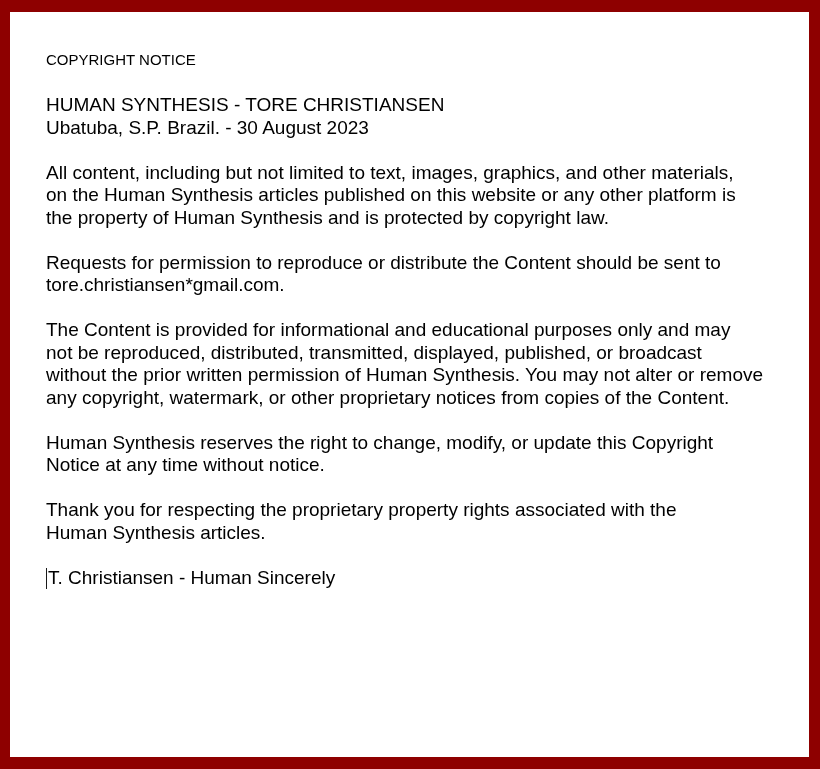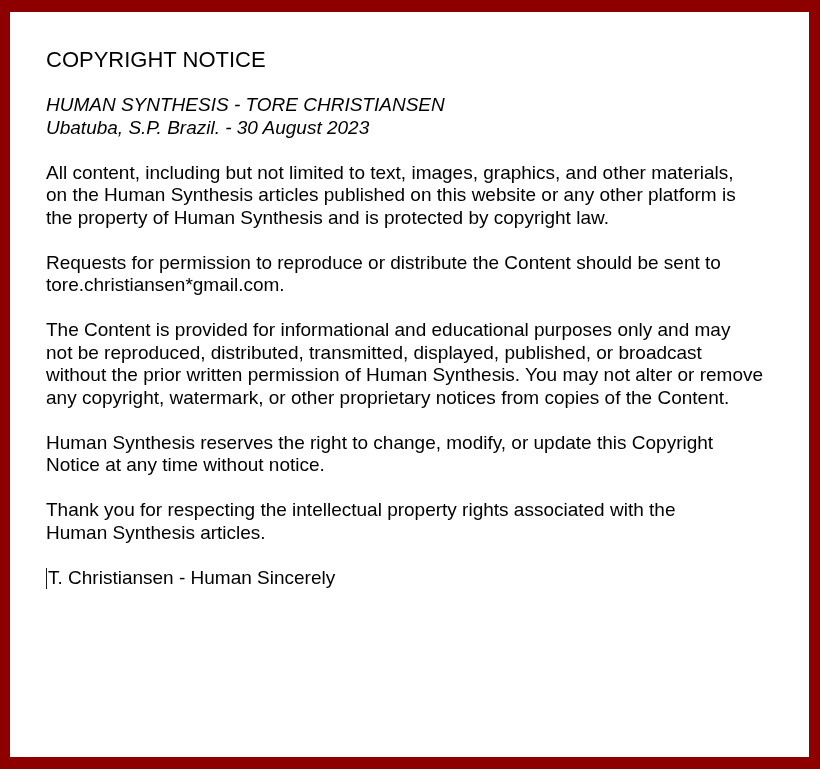--- a/index.html
+++ b/index.html
@@ -18,33 +18,32 @@
     background: #ffffff;
     overflow: hidden;
   }
   .doc-body {
     padding: 37px 28px 20px 36px;
     color: #000000;
     font-size: 19px;
     line-height: 22.5px;
   }
   .doc-title {
-    font-size: 22px;
+    font-size: 15px;
     font-weight: normal;
     line-height: 22.5px;
     margin-bottom: 22.5px;
     white-space: pre-line;
   }
   .doc-header-line {
     line-height: 22.5px;
     white-space: pre-line;
   }
   .doc-header {
     margin-bottom: 22.5px;
-    font-style: italic;
   }
   p.doc-para {
     margin-bottom: 22.5px;
     white-space: pre-line;
   }
   .signature-line {
     white-space: pre-line;
     display: flex;
     align-items: flex-start;
   }
@@ -80,21 +79,21 @@
 
     <p class="doc-para">The Content is provided for informational and educational purposes only and may
 not be reproduced, distributed, transmitted, displayed, published, or broadcast
 without the prior written permission of Human Synthesis. You may not alter or remove
 any copyright, watermark, or other proprietary notices from copies of the Content.</p>
 
 
     <p class="doc-para">Human Synthesis reserves the right to change, modify, or update this Copyright
 Notice at any time without notice.</p>
 
-    <p class="doc-para">Thank you for respecting the intellectual property rights associated with the
+    <p class="doc-para">Thank you for respecting the proprietary property rights associated with the
 Human Synthesis articles.</p>
 
 
     <div class="signature-line">
       <span class="caret"></span>
       <span>T. Christiansen - Human Sincerely</span>
     </div>
 
   </div>
 </div>

